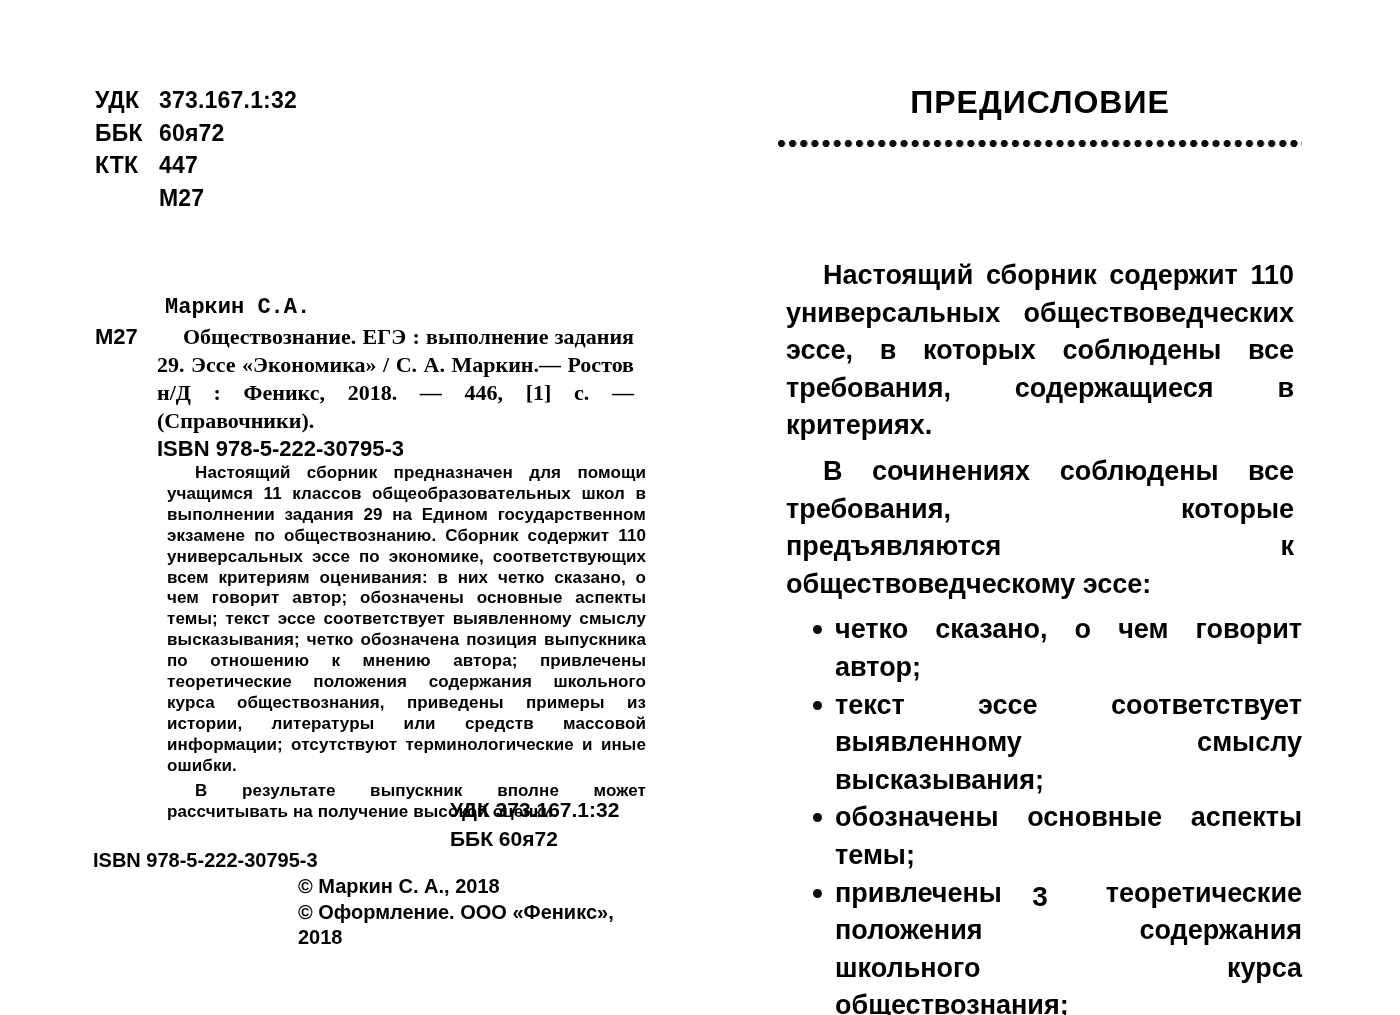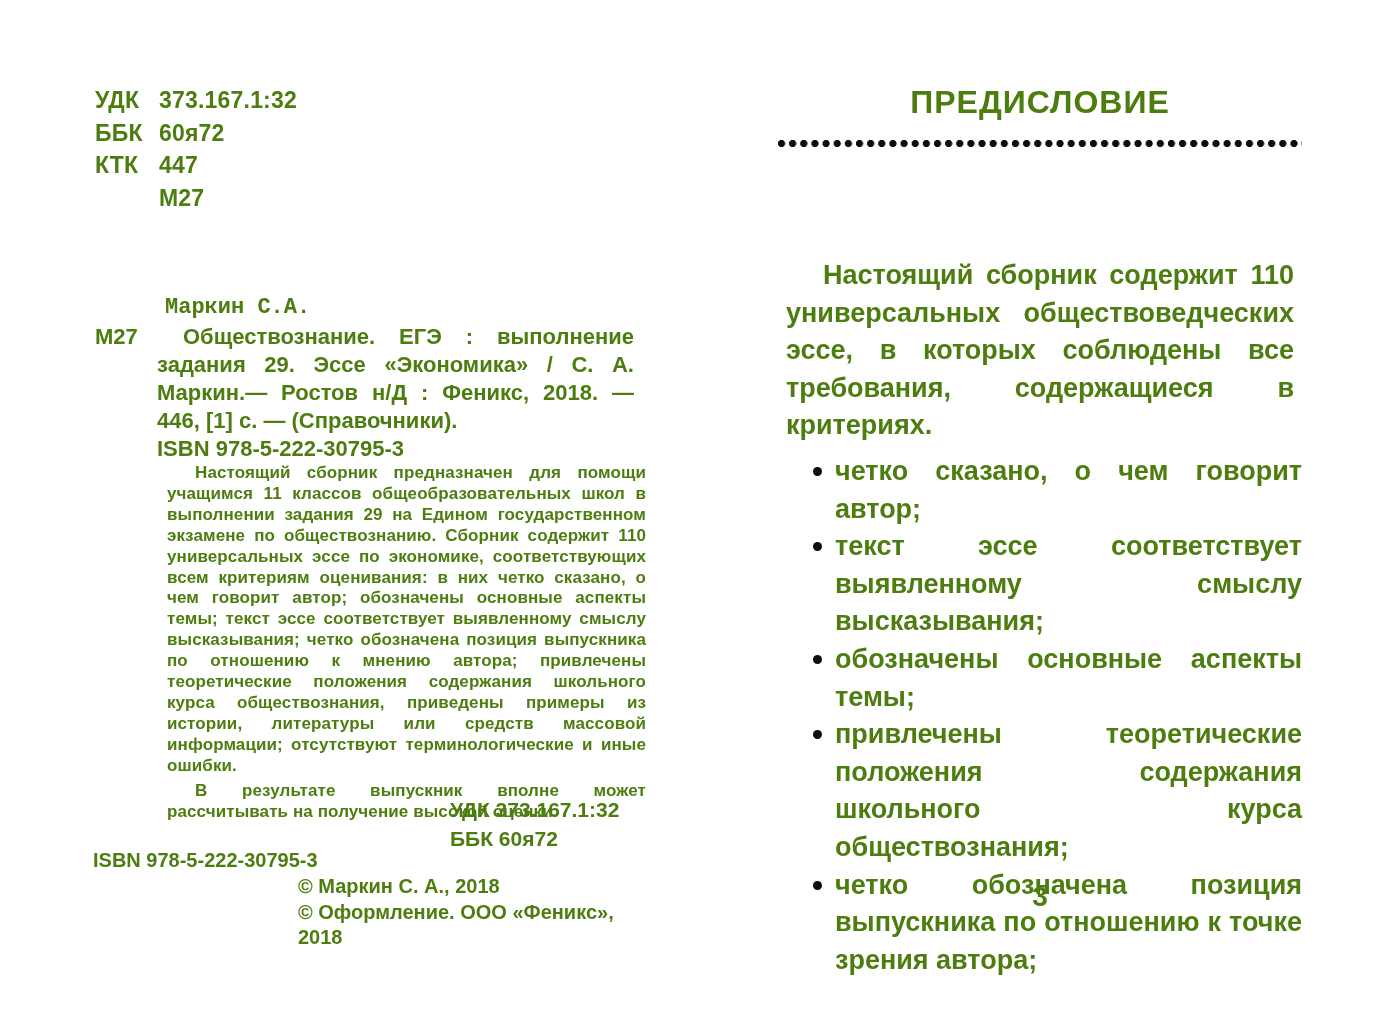--- a/index.html
+++ b/index.html
@@ -1,38 +1,38 @@
 <!DOCTYPE html>
 <html lang="ru"><head>
 <meta charset="utf-8">
 <style>
   html, body { margin: 0; padding: 0; background: #ffffff; }
   .spread {
     position: relative;
     width: 1400px;
     height: 1015px;
     background: #ffffff;
-    color: #4d7c0f;
+    color: #000000;
     font-family: "Liberation Sans", "DejaVu Sans", sans-serif;
     font-weight: 700;
     overflow: hidden;
   }
   .page { position: absolute; top: 0; height: 100%; }
   .page-left  { left: 93px;  width: 557px; }
   .page-right { left: 778px; width: 524px; }
 
   
   .class-block { position: absolute; top: 84px; left: 2px; font-size: 23px; line-height: 32.5px; letter-spacing: 0.2px; }
   .class-label { display: inline-block; width: 64px; }
   .class-code-row { padding-left: 64px; }
 
   .bib-author { position: absolute; top: 295px; left: 72px; font-size: 22px; font-family: Liberation Mono, monospace; }
   .bib-wrap { position: absolute; top: 323px; left: 0; width: 557px; font-size: 22px; line-height: 28px; }
   .bib-code { position: absolute; left: 2px; top: 0; }
-  .bib-text { margin: 0 16px 0 64px; text-indent: 26px; text-align: justify; }
+  .bib-text { margin: 0 16px 0 64px; text-indent: 26px; text-align: justify; font-family: Liberation Serif, serif; }
   .bib-isbn { margin-left: 64px; }
 
   .annotation { position: absolute; top: 459px; left: 70px; width: 487px; font-size: 17px; line-height: 20.9px; text-align: justify; letter-spacing: 0.1px; }
   .annotation p { margin: 4px; text-indent: 28px; }
 
   .udk-footer { position: absolute; top: 795px; left: 357px; font-size: 21px; line-height: 29px; }
   .isbn-bottom { position: absolute; top: 849px; left: 0; font-size: 20px; }
   .copyrights { position: absolute; top: 874px; left: 205px; font-size: 20px; line-height: 25.5px; }
 
   
@@ -100,20 +100,21 @@
 
   </div>
 
   <div class="page page-right">
 
     <div class="preface-title">ПРЕДИСЛОВИЕ</div>
     <div class="dotted-line"></div>
 
     <div class="preface-body">
       <p>Настоящий сборник содержит 110 универсальных обществоведческих эссе, в которых соблюдены все требования, содержащиеся в критериях.</p>
+      <p>В сочинениях соблюдены все требования, которые предъявляются к обществоведческому эссе:</p>
       <ul class="preface-bullets">
         <li>четко сказано, о чем говорит автор;</li>
         <li>текст эссе соответствует выявленному смыслу высказывания;</li>
         <li>обозначены основные аспекты темы;</li>
         <li>привлечены теоретические положения содержания школьного курса обществознания;</li>
         <li>четко обозначена позиция выпускника по отношению к точке зрения автора;</li>
       </ul>
     </div>
 
     <div class="page-number">3</div>

